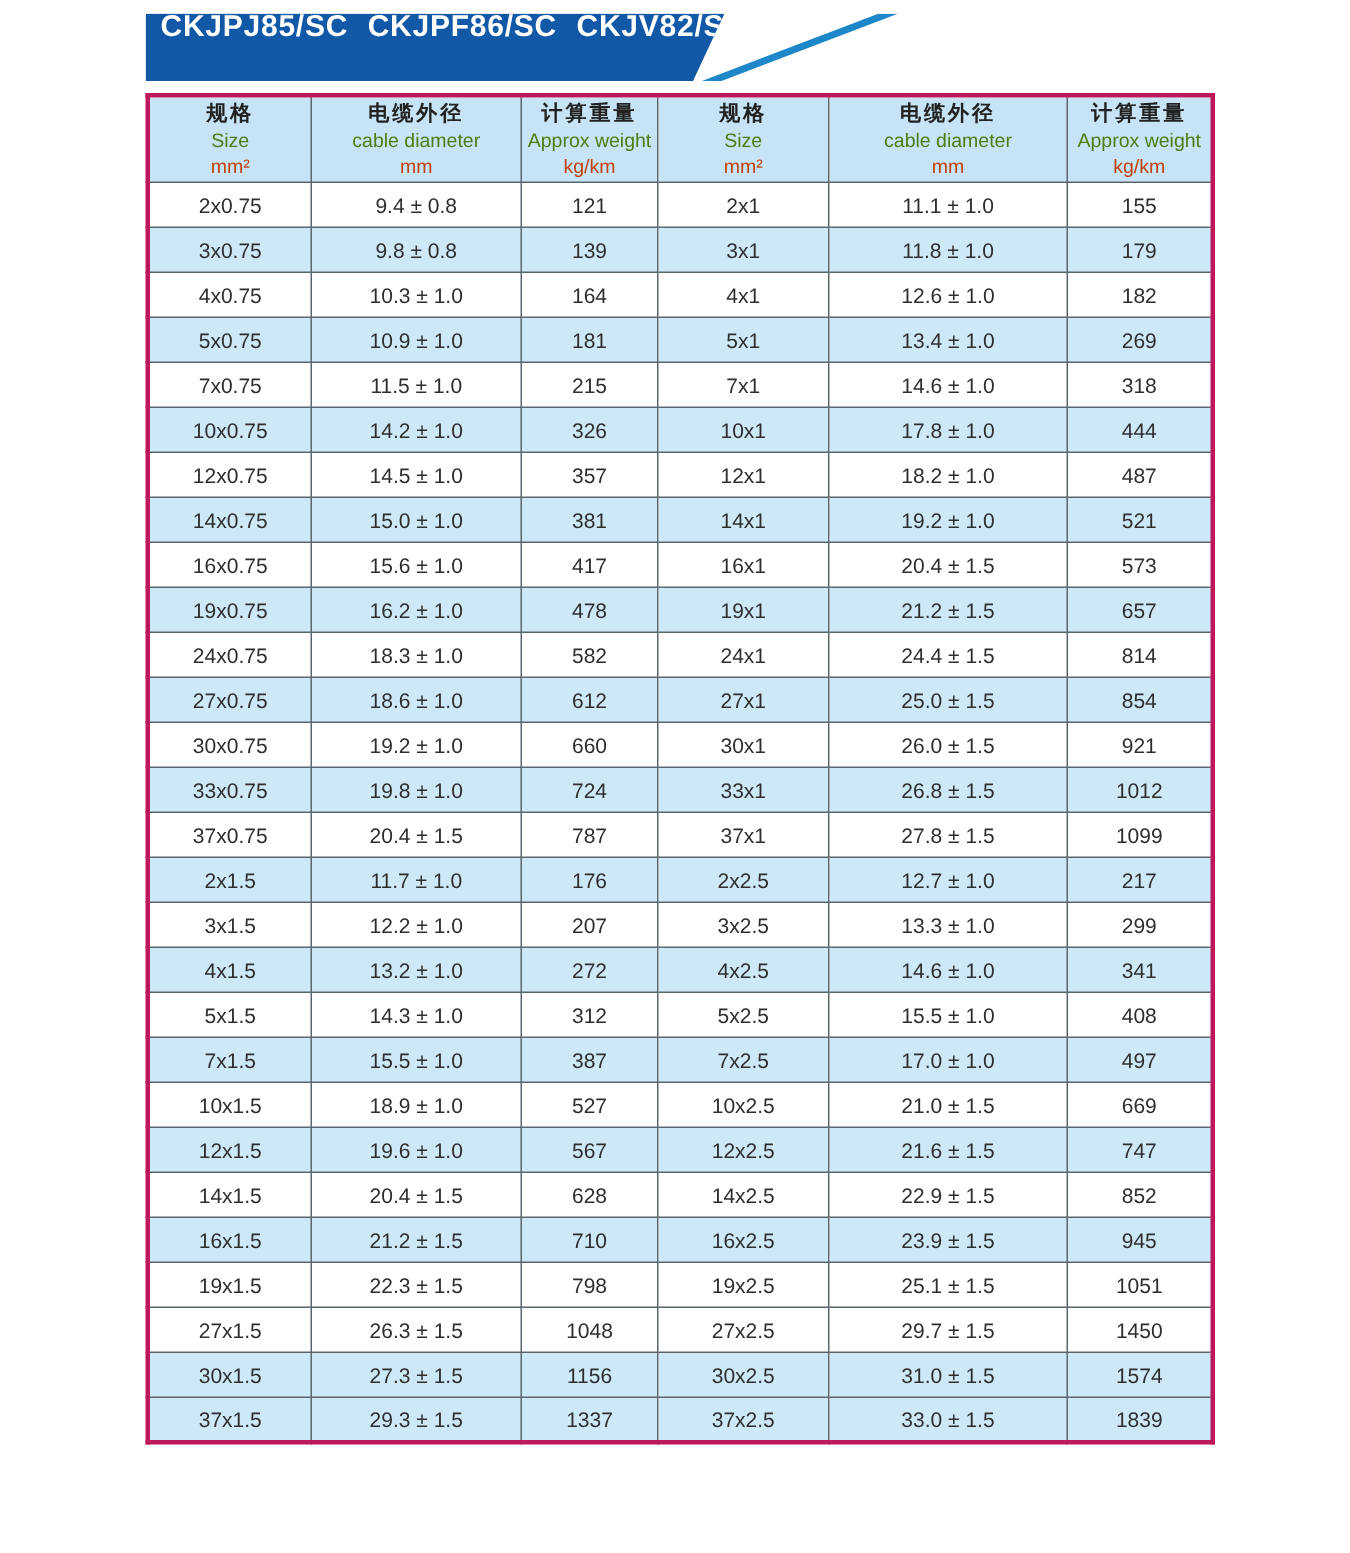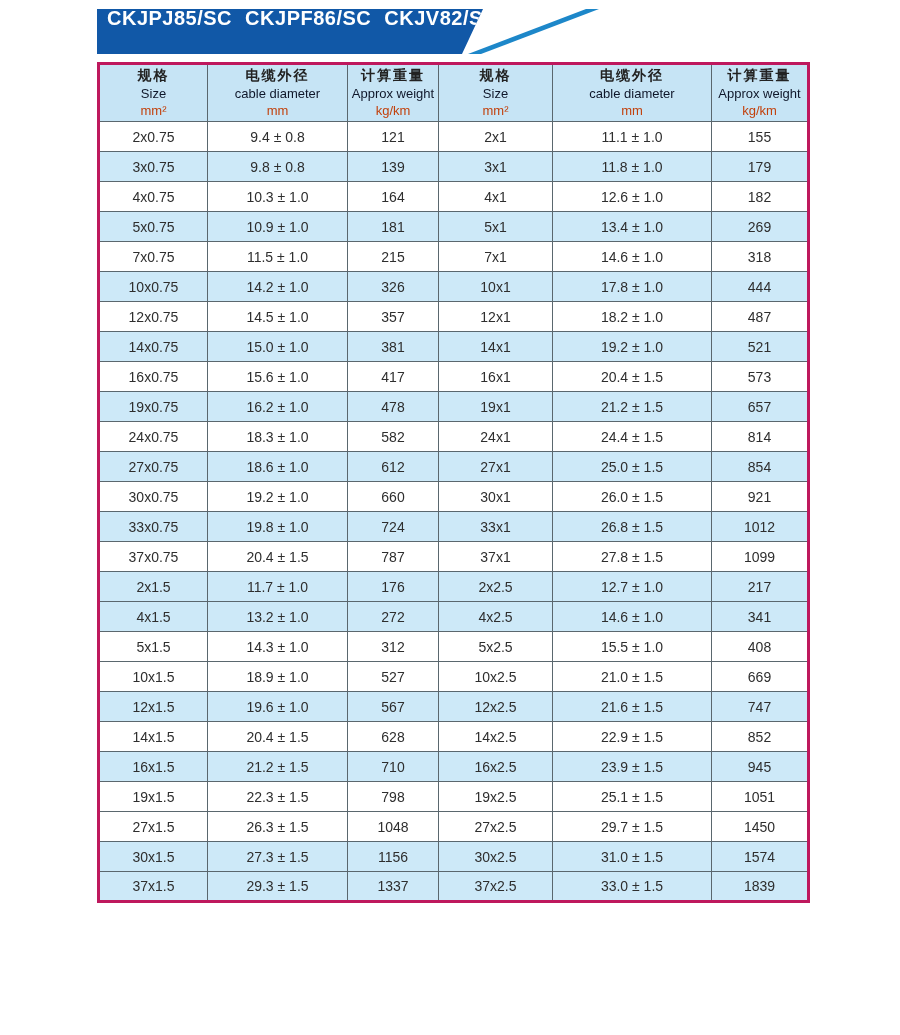--- a/index.html
+++ b/index.html
@@ -38,21 +38,21 @@
   .spec-table col.c6 { width: 97px;  }
   .spec-table th, .spec-table td {
     border: 1px solid #5a676e; text-align: center; vertical-align: middle;
     overflow: hidden; white-space: nowrap;
   }
   .spec-table th { height: 58px; background: #c6e4f5; font-weight: normal; padding: 2px 0; }
   .spec-table td { height: 30px; }
   .spec-table tr.row-even td { background: #ffffff; }
   .spec-table tr.row-odd  td { background: #cde9f8; }
   .hdr-zh { display: block; font-weight: bold; font-size: 14px; letter-spacing: 2px; color: #222; }
-  .hdr-en { display: block; font-size: 13px; line-height: 17px; color: #0f172a; }
+  .hdr-en { display: block; font-size: 13px; line-height: 17px; color: #4d7c0f; }
   .hdr-unit { display: block; font-size: 13px; line-height: 17px; color: #c2410c; }
 </style>
 </head>
 <body>
 
 <div class="page">
 
   <div class="banner-wrap">
     <div class="banner-main">
       <span>CKJPJ85/SC CKJPF86/SC CKJV82/SA</span><br>
@@ -225,36 +225,52 @@
           <td>1099</td>
         </tr>
         <tr class="row-odd">
           <td>2x1.5</td>
           <td>11.7 ± 1.0</td>
           <td>176</td>
           <td>2x2.5</td>
           <td>12.7 ± 1.0</td>
           <td>217</td>
         </tr>
+        <tr class="row-even">
+          <td>3x1.5</td>
+          <td>12.2 ± 1.0</td>
+          <td>207</td>
+          <td>3x2.5</td>
+          <td>13.3 ± 1.0</td>
+          <td>299</td>
+        </tr>
         <tr class="row-odd">
           <td>4x1.5</td>
           <td>13.2 ± 1.0</td>
           <td>272</td>
           <td>4x2.5</td>
           <td>14.6 ± 1.0</td>
           <td>341</td>
         </tr>
         <tr class="row-even">
           <td>5x1.5</td>
           <td>14.3 ± 1.0</td>
           <td>312</td>
           <td>5x2.5</td>
           <td>15.5 ± 1.0</td>
           <td>408</td>
         </tr>
+        <tr class="row-odd">
+          <td>7x1.5</td>
+          <td>15.5 ± 1.0</td>
+          <td>387</td>
+          <td>7x2.5</td>
+          <td>17.0 ± 1.0</td>
+          <td>497</td>
+        </tr>
         <tr class="row-even">
           <td>10x1.5</td>
           <td>18.9 ± 1.0</td>
           <td>527</td>
           <td>10x2.5</td>
           <td>21.0 ± 1.5</td>
           <td>669</td>
         </tr>
         <tr class="row-odd">
           <td>12x1.5</td>

